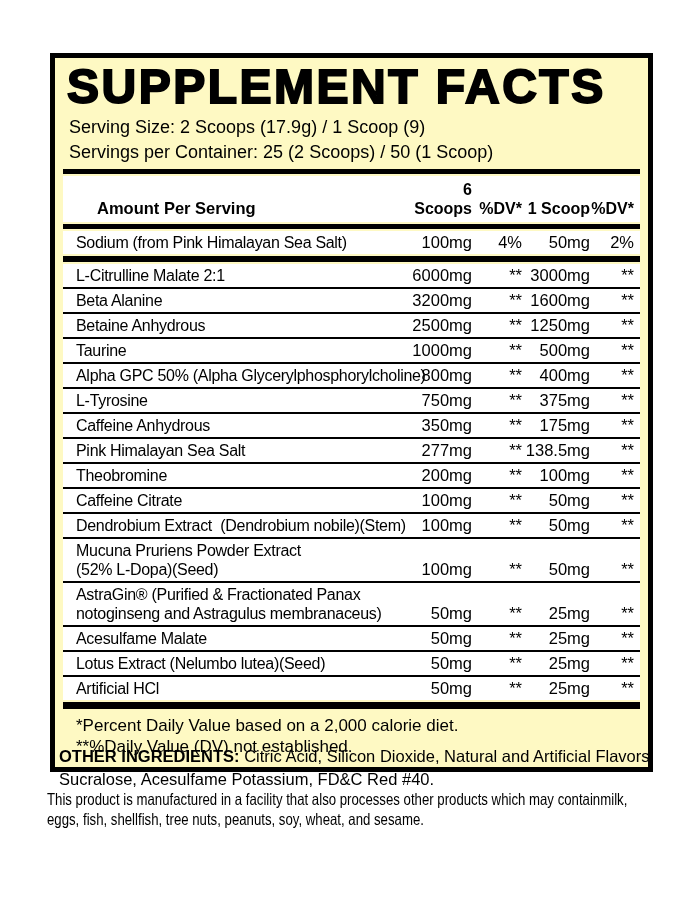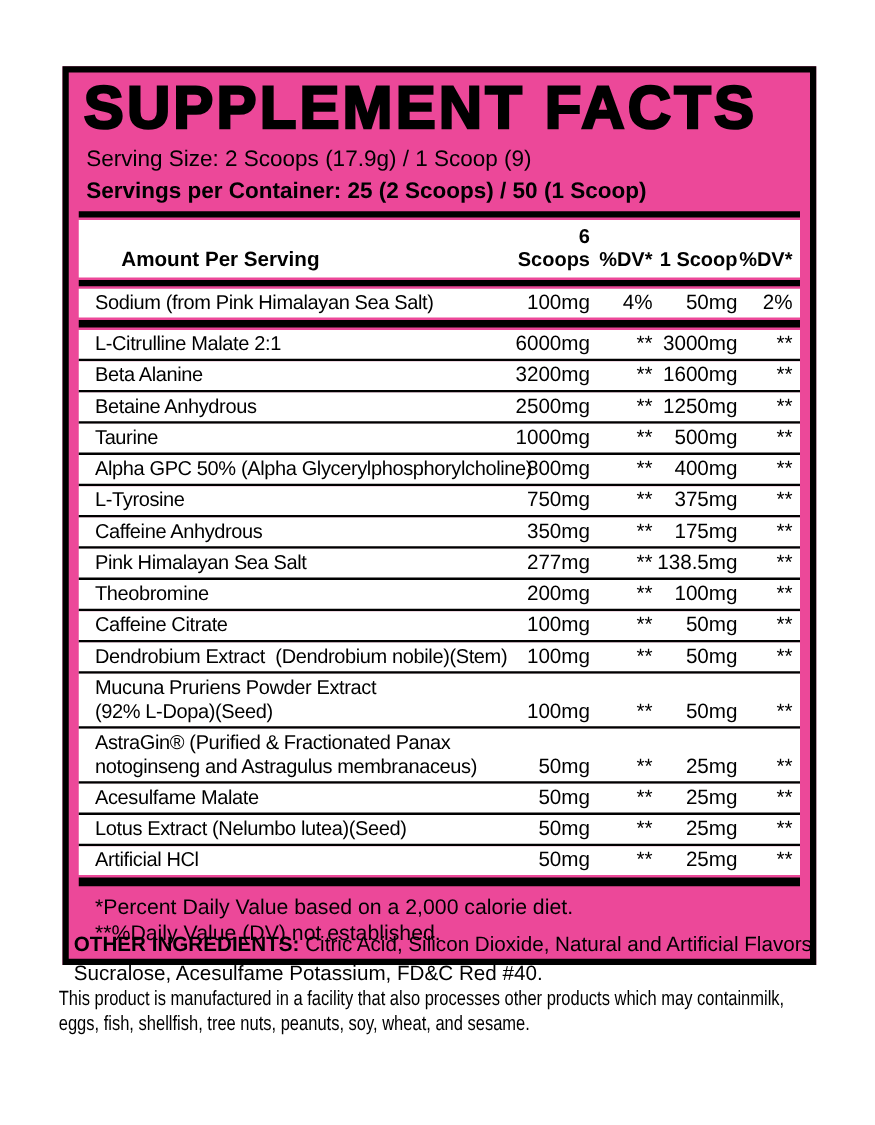--- a/index.html
+++ b/index.html
@@ -3,28 +3,28 @@
 <meta charset="utf-8">
 <style>
   html,body{margin:0;padding:0;}
   body{
     width:700px;height:900px;background:#ffffff;color:#000;
     font-family:"Liberation Sans","DejaVu Sans",sans-serif;
     position:relative;overflow:hidden;
   }
   .panel{
     position:absolute;left:50px;top:53px;width:603px;box-sizing:border-box;
-    border:5px solid #000;background:#ec4899;padding:3px 8px 5px 8px;
+    border:5px solid #000;background:#fef9c3;padding:3px 8px 5px 8px;
   }
   .title{
     font-weight:bold;font-size:48px;line-height:44px;letter-spacing:2.5px;
     -webkit-text-stroke:2px #000;margin:4px 2px 7px 4px;white-space:nowrap;
   }
   .ss{font-size:18px;line-height:22px;margin:0 0 0 6px;}
-  .spc{font-size:18px;line-height:22px;font-weight:bold;margin:3px 0 6px 6px;}
+  .spc{font-size:18px;line-height:22px;font-weight:normal;margin:3px 0 6px 6px;}
   .bar{background:#000;margin:2px 0;}
   .b5{height:5px}.b6{height:6px}.b7{height:7px}
   .row{
     display:flex;align-items:flex-end;background:#fff;
     padding:2px 6px 2px 13px;font-size:16.5px;line-height:19px;
   }
   .row .nm{
     flex:1 1 0;min-width:0;white-space:pre;
     font-size:16px;letter-spacing:-0.3px;
   }
@@ -152,21 +152,21 @@
     </div>
     <div class="row">
       <span class="nm">Dendrobium Extract  (Dendrobium nobile)(Stem)</span>
       <span class="v a2">100mg</span>
       <span class="v d1">**</span>
       <span class="v a1">50mg</span>
       <span class="v d2">**</span>
     </div>
     <div class="row">
       <span class="nm">Mucuna Pruriens Powder Extract
-(92% L-Dopa)(Seed)</span>
+(52% L-Dopa)(Seed)</span>
       <span class="v a2">100mg</span>
       <span class="v d1">**</span>
       <span class="v a1">50mg</span>
       <span class="v d2">**</span>
     </div>
     <div class="row">
       <span class="nm">AstraGin® (Purified &amp; Fractionated Panax
 notoginseng and Astragulus membranaceus)</span>
       <span class="v a2">50mg</span>
       <span class="v d1">**</span>

